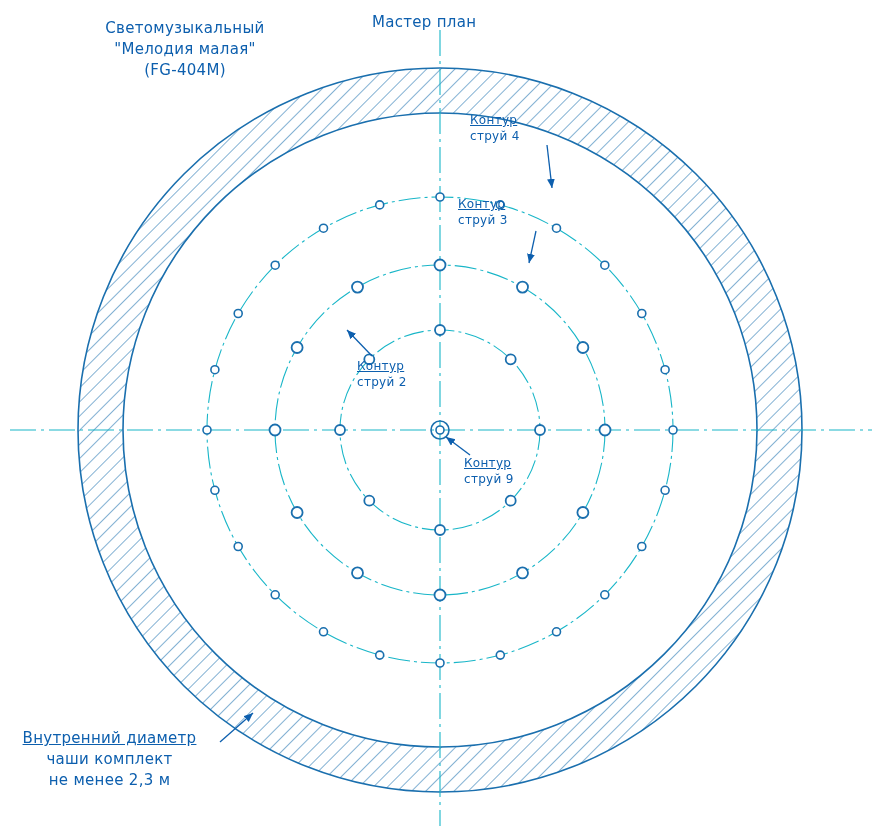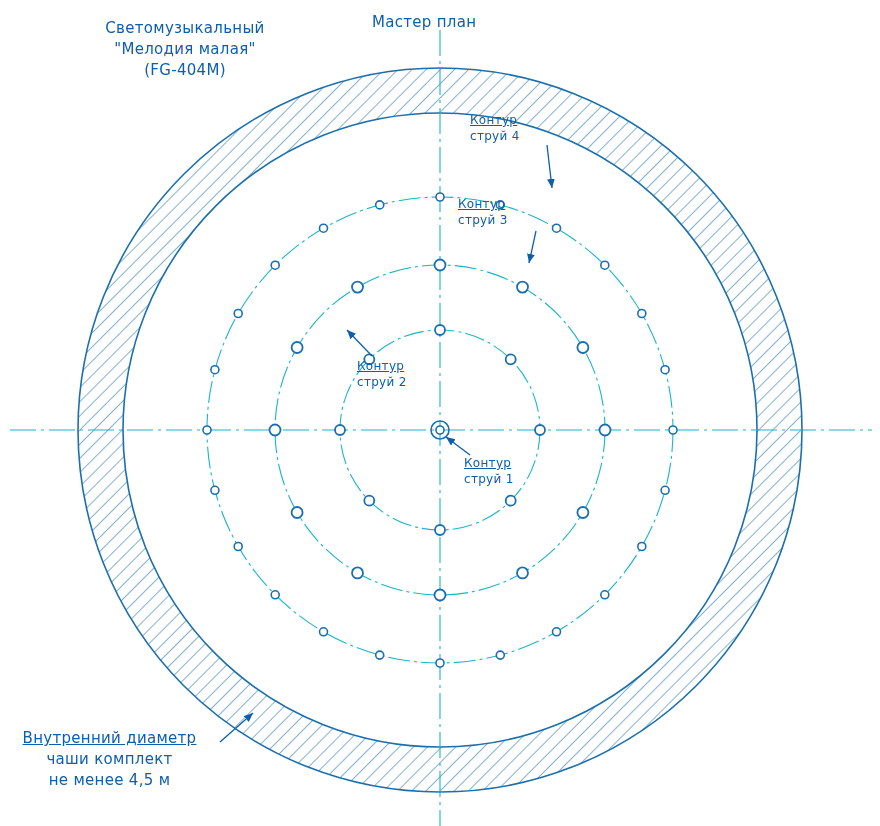--- a/index.html
+++ b/index.html
@@ -207,22 +207,22 @@
     <div>струй 3</div>
   </div>
 
   <div class="lbl small" id="lbl-c2">
     <div class="u">Контур</div>
     <div>струй 2</div>
   </div>
 
   <div class="lbl small" id="lbl-c1">
     <div class="u">Контур</div>
-    <div>струй 1</div>
+    <div>струй 9</div>
   </div>
 
   <div class="lbl" id="lbl-diam">
     <div class="u">Внутренний диаметр</div>
     <div>чаши комплект</div>
-    <div>не менее 4,5 м</div>
+    <div>не менее 2,3 м</div>
   </div>
 
 </div>
 
 </body></html>

